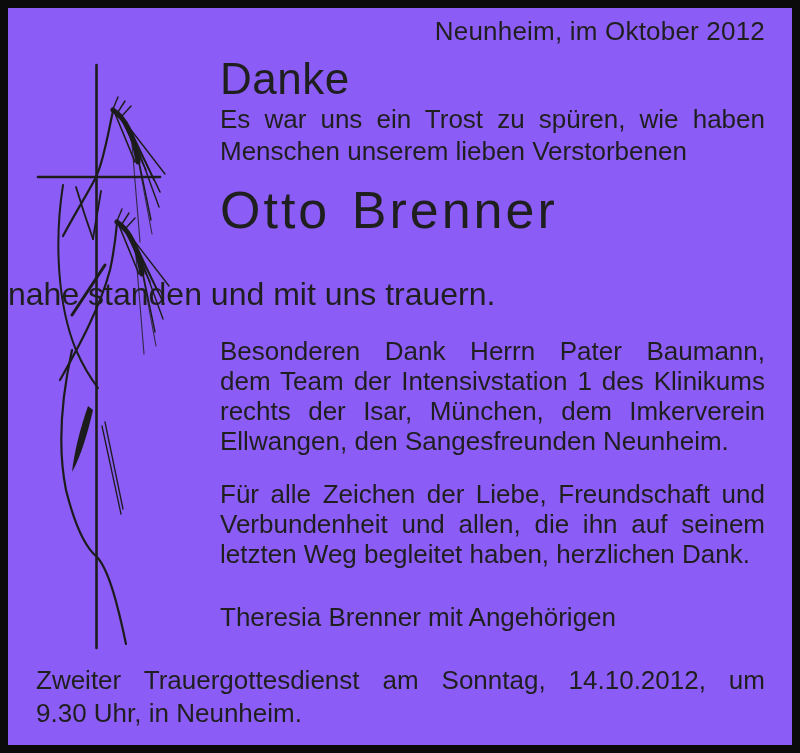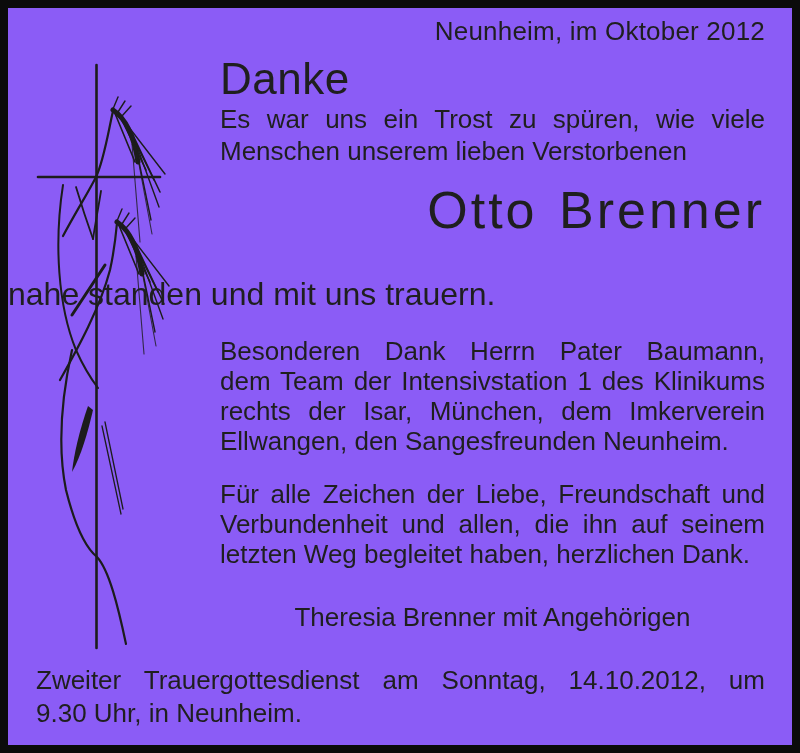--- a/index.html
+++ b/index.html
@@ -18,38 +18,38 @@
     top:8px; right:27px;
     font-size:26px; letter-spacing:0.2px;
   }
   .heading {
     left:212px; top:46px;
     font-size:44px; letter-spacing:0.5px;
   }
   .name {
     left:212px; top:172px; width:545px;
     font-size:52px; letter-spacing:3px; word-spacing:4px;
-    text-align:right; white-space:nowrap;
+    text-align:left; white-space:nowrap;
   }
   .para { left:212px; width:545px; font-size:26px; }
   .para .line {
     height:30px; line-height:30px;
     text-align:justify; overflow:hidden;
   }
   .para .line::after { content:""; display:inline-block; width:100%; }
   .para .line.last { text-align:left; }
   .para .line.last::after { content:none; }
   .intro { top:95px; }
   .intro .line { height:32px; line-height:32px; }
   .after-name { top:268px; font-size:32px; }
   .thanks { top:328px; }
   .gratitude { top:471px; }
   .signature {
     left:212px; top:594px; width:545px;
-    font-size:26px; text-align:center;
+    font-size:26px; text-align:left;
   }
   .service { left:28px; top:656px; width:729px; }
   .service .line { height:33px; line-height:33px; }
   .graphic { left:0; top:0; }
 </style>
 </head>
 <body>
 
 <div class="page">
 
@@ -89,21 +89,21 @@
     <line x1="97" y1="414" x2="115" y2="501" stroke-width="1.3"></line>
     <line x1="97" y1="257" x2="64" y2="307" stroke-width="3"></line>
     <path d="M80,398 C71,424 66,446 64,464 C73,448 80,424 85,402 Z" fill="#1c1c1c" stroke="none"></path>
   </svg>
 
   <div class="abs dateline">Neunheim, im Oktober 2012</div>
 
   <div class="abs heading">Danke</div>
 
   <div class="abs para intro">
-      <div class="line">Es war uns ein Trost zu spüren, wie viele</div>
+      <div class="line">Es war uns ein Trost zu spüren, wie haben</div>
       <div class="line last">Menschen unserem lieben Verstorbenen</div>
     </div>
 
   <div class="abs name">Otto Brenner</div>
 
   <div class="abs after-name">nahe standen und mit uns trauern.</div>
 
   <div class="abs para thanks">
       <div class="line">Besonderen Dank Herrn Pater Baumann,</div>
       <div class="line">dem Team der Intensivstation 1 des Klinikums</div>

